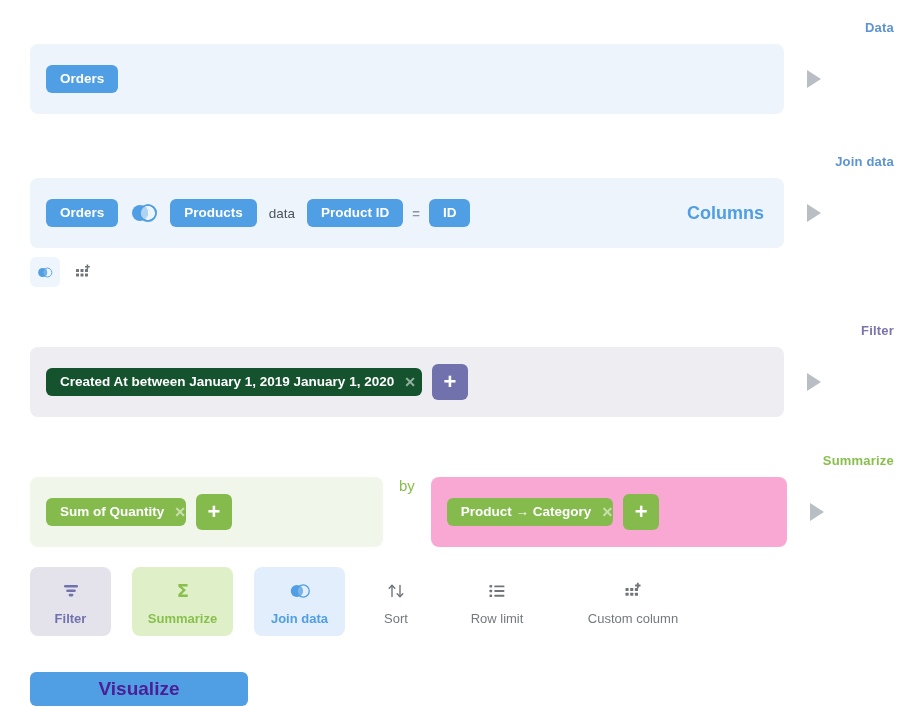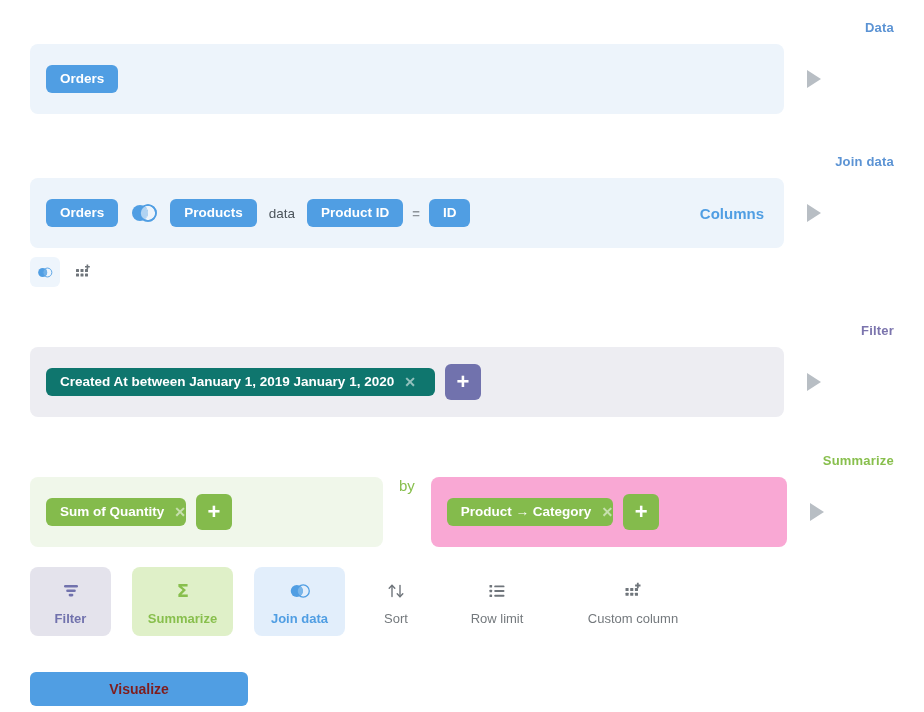--- a/index.html
+++ b/index.html
@@ -85,21 +85,21 @@
     font-size: 13.5px;
     font-weight: bold;
     padding: 0 14px;
     height: 28px;
     line-height: 36px;
     white-space: nowrap;
     cursor: pointer;
     box-sizing: border-box;
   }
   .pill-blue   { background: #509ee3; }
-  .pill-purple { background: #0f766e; padding-right: 19px; }
+  .pill-purple { background: #14532d; padding-right: 6px; }
   .pill-green  { background: #84bb4c; padding-right: 0; }
 
   .pill-x {
     margin-left: 10px;
     font-size: 14px;
     opacity: 0.55;
     font-weight: bold;
     line-height: 1;
     cursor: pointer;
   }
@@ -139,21 +139,21 @@
   .venn {
     margin: 0 11px;
     flex: 0 0 auto;
     display: inline-flex;
     align-items: center;
   }
 
   .columns-link {
     margin-left: auto;
     color: #509ee3;
-    font-size: 15px;
+    font-size: 18px;
     font-weight: bold;
     cursor: pointer;
     padding-right: 4px;
   }
 
   
   .sub-actions {
     display: flex;
     align-items: center;
     margin: 9px 0 0 0;
@@ -245,24 +245,24 @@
   .act-sort      { width: 60px; }
   .act-rowlimit  { width: 100px; }
   .act-custom    { width: 130px; }
 
   
   .visualize {
     margin: 36px 0 16px 30px;
     width: 218px;
     height: 34px;
     background: #509ee3;
-    color: #7f1d1d;
+    color: #4c1d95;
     border-radius: 6px;
     border: none;
-    font-size: 14px;
+    font-size: 19px;
     font-weight: bold;
     font-family: "Liberation Sans", sans-serif;
     cursor: pointer;
     display: flex;
     align-items: center;
     justify-content: center;
   }
 </style>
 </head>
 <body>

